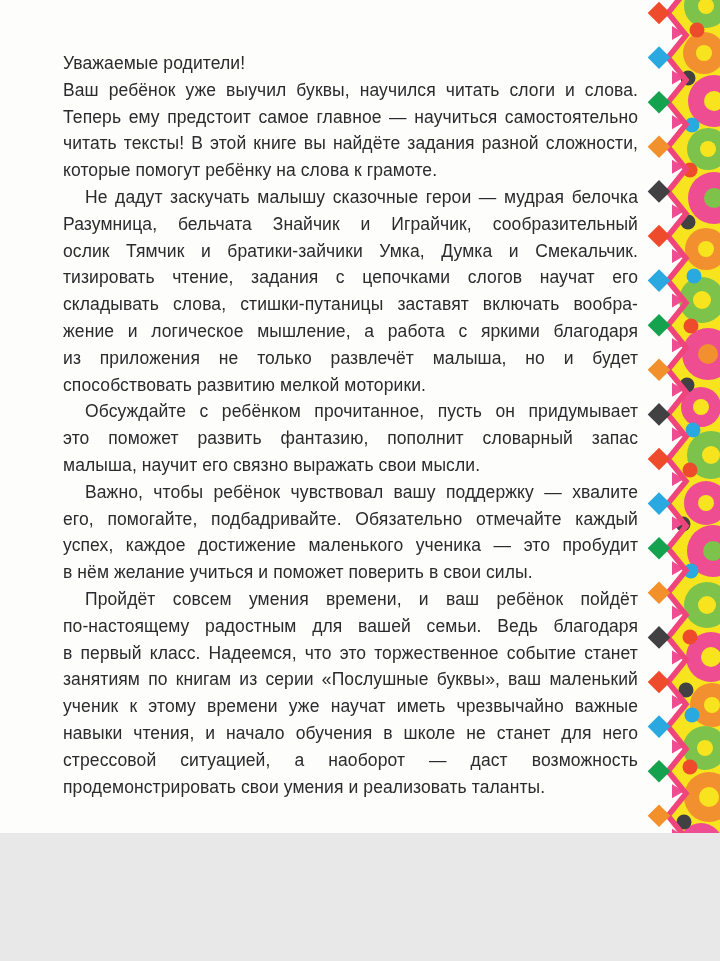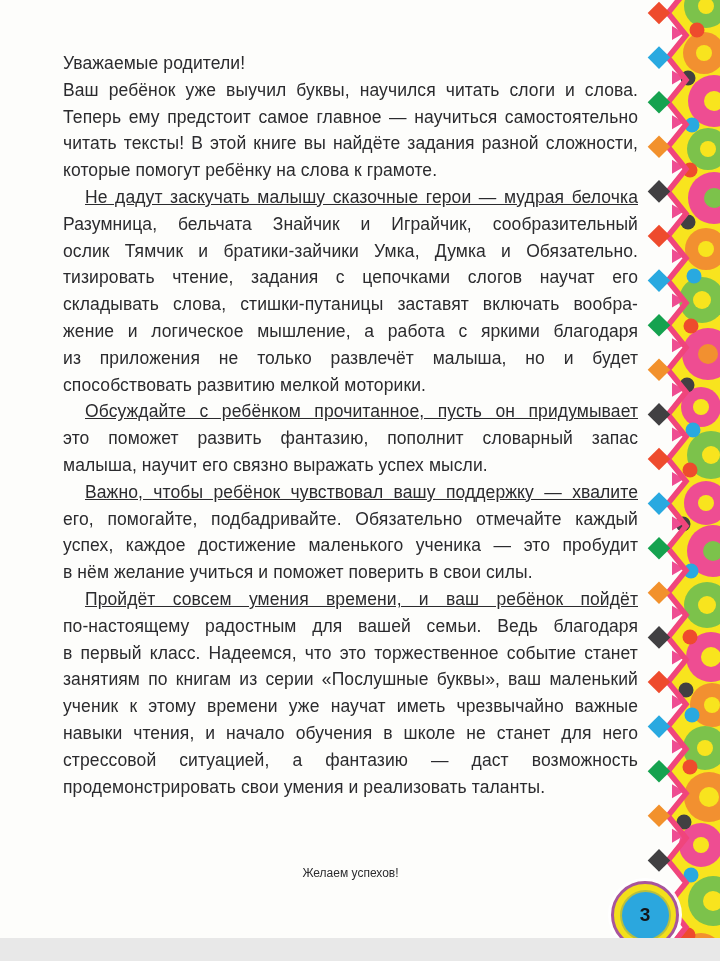--- a/index.html
+++ b/index.html
@@ -1,28 +1,28 @@
 <!DOCTYPE html>
 <html lang="ru"><head>
 <meta charset="utf-8">
 <style>
   html,body { margin:0; padding:0; }
   body { background:#e8e8e8; }
   .page {
-    position:relative; width:720px; height:938px; margin:0 auto;
+    position:relative; width:720px; height:833px; margin:0 auto;
     background:#fdfdfb; overflow:hidden;
     font-family:"Liberation Sans","DejaVu Sans",sans-serif;
   }
   .text-block { position:absolute; left:63px; top:50px; width:575px; }
   .line {
     font-size:17.5px; line-height:26.8px; color:#2b2b2e;
     text-align:justify; text-justify:inter-word; letter-spacing:0.1px;
   }
   .line.j { text-align-last:justify; }
-  .line.ind { text-indent:22px;text-decoration:underline; }
+  .line.ind { text-indent:22px; }
   .closing {
     position:absolute; left:63px; top:860px; width:575px;
     font-size:12px; line-height:27px; color:#2b2b2e; text-align:center;
   }
   #border-svg { position:absolute; left:630px; top:0; }
   .badge {
     position:absolute; left:611px; top:881px; width:68px; height:68px;
     border-radius:50%; box-sizing:border-box;
     background:#f3df1b; border:3px solid #a8559c;
     box-shadow:0 0 0 3px rgba(255,255,255,0.95);
@@ -41,40 +41,40 @@
 <div class="page">
 
   <div class="text-block" id="text-block">
       <div class="line">Уважаемые родители!</div>
       <div class="line j">Ваш ребёнок уже выучил буквы, научился читать слоги и слова.</div>
       <div class="line j">Теперь ему предстоит самое главное — научиться самостоятельно</div>
       <div class="line j">читать тексты! В этой книге вы найдёте задания разной сложности,</div>
       <div class="line">которые помогут ребёнку на слова к грамоте.</div>
       <div class="line j ind">Не дадут заскучать малышу сказочные герои — мудрая белочка</div>
       <div class="line j">Разумница, бельчата Знайчик и Играйчик, сообразительный</div>
-      <div class="line j">ослик Тямчик и братики-зайчики Умка, Думка и Обязательно.</div>
+      <div class="line j">ослик Тямчик и братики-зайчики Умка, Думка и Смекальчик.</div>
       <div class="line j">тизировать чтение, задания с цепочками слогов научат его</div>
       <div class="line j">складывать слова, стишки-путаницы заставят включать вообра-</div>
       <div class="line j">жение и логическое мышление, а работа с яркими благодаря</div>
       <div class="line j">из приложения не только развлечёт малыша, но и будет</div>
       <div class="line">способствовать развитию мелкой моторики.</div>
       <div class="line j ind">Обсуждайте с ребёнком прочитанное, пусть он придумывает</div>
       <div class="line j">это поможет развить фантазию, пополнит словарный запас</div>
-      <div class="line">малыша, научит его связно выражать успех мысли.</div>
+      <div class="line">малыша, научит его связно выражать свои мысли.</div>
       <div class="line j ind">Важно, чтобы ребёнок чувствовал вашу поддержку — хвалите</div>
       <div class="line j">его, помогайте, подбадривайте. Обязательно отмечайте каждый</div>
       <div class="line j">успех, каждое достижение маленького ученика — это пробудит</div>
       <div class="line">в нём желание учиться и поможет поверить в свои силы.</div>
       <div class="line j ind">Пройдёт совсем умения времени, и ваш ребёнок пойдёт</div>
       <div class="line j">по-настоящему радостным для вашей семьи. Ведь благодаря</div>
       <div class="line j">в первый класс. Надеемся, что это торжественное событие станет</div>
       <div class="line j">занятиям по книгам из серии «Послушные буквы», ваш маленький</div>
       <div class="line j">ученик к этому времени уже научат иметь чрезвычайно важные</div>
       <div class="line j">навыки чтения, и начало обучения в школе не станет для него</div>
-      <div class="line j">стрессовой ситуацией, а фантазию — даст возможность</div>
+      <div class="line j">стрессовой ситуацией, а наоборот — даст возможность</div>
       <div class="line">продемонстрировать свои умения и реализовать таланты.</div>
     </div>
 
   <div class="closing">Желаем успехов!</div>
 
   <svg id="border-svg" viewBox="630 0 90 961" width="90" height="961">
       <path d="M 720 -31.6 L 668 -31.6 L 686 -9.3 L 668 13.0 L 686 35.3 L 668 57.6 L 686 79.9 L 668 102.2 L 686 124.5 L 668 146.8 L 686 169.1 L 668 191.4 L 686 213.7 L 668 236.0 L 686 258.3 L 668 280.6 L 686 302.9 L 668 325.2 L 686 347.5 L 668 369.8 L 686 392.1 L 668 414.4 L 686 436.7 L 668 459.0 L 686 481.3 L 668 503.6 L 686 525.9 L 668 548.2 L 686 570.5 L 668 592.8 L 686 615.1 L 668 637.4 L 686 659.7 L 668 682.0 L 686 704.3 L 668 726.6 L 686 748.9 L 668 771.2 L 686 793.5 L 668 815.8 L 686 838.1 L 668 860.4 L 686 882.7 L 668 905.0 L 686 927.3 L 668 949.6 L 686 971.9 L 668 994.2 L 686 1016.5 L 720 1016.5 Z" fill="#f8e41e"></path>
       <circle cx="706" cy="6" r="22" fill="#7cc24b"></circle>
       <circle cx="706" cy="6" r="8" fill="#f8e41e"></circle>
       <circle cx="704" cy="53" r="21" fill="#f29030"></circle>

